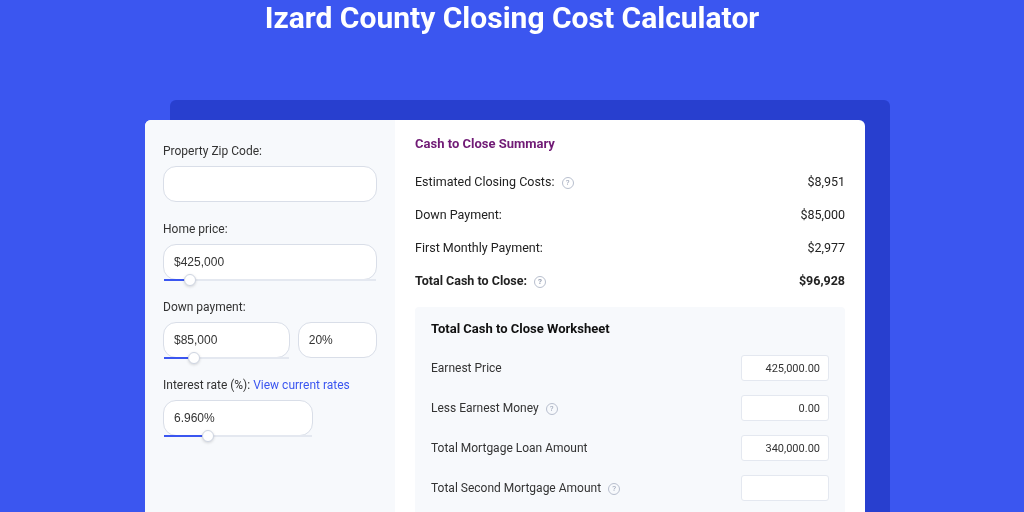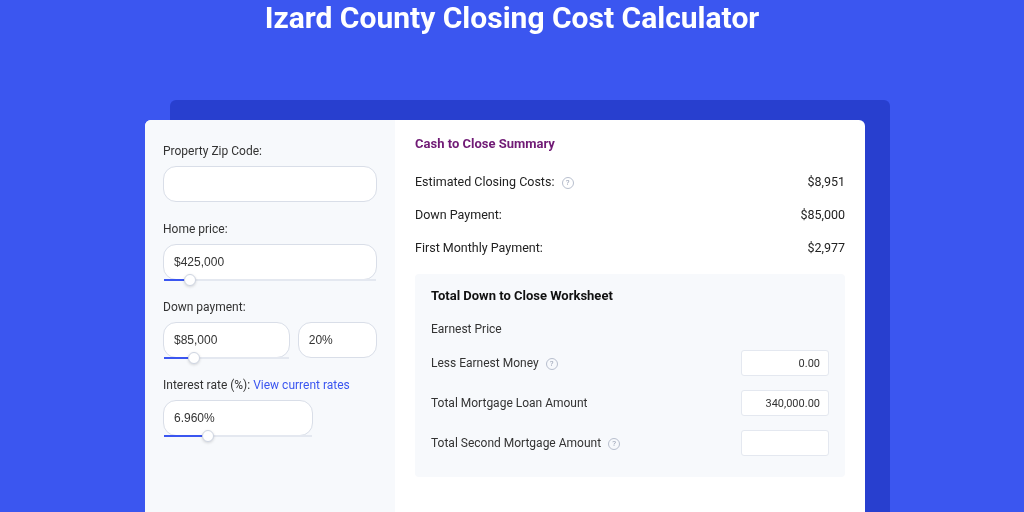--- a/index.html
+++ b/index.html
@@ -91,26 +91,34 @@
       <span>$8,951</span>
     </div>
     <div class="summary-row">
       <span>Down Payment:</span>
       <span>$85,000</span>
     </div>
     <div class="summary-row">
       <span>First Monthly Payment:</span>
       <span>$2,977</span>
     </div>
+    <div class="summary-row bold">
+      <span>
+        <span>Total Cash to Close:</span>
+        <span class="help-icon">?</span>
+      </span>
+      <span>$96,928</span>
+    </div>
 
     <div class="worksheet">
-      <div class="worksheet-title">Total Down to Close Worksheet</div>
+      <div class="worksheet-title">Total Cash to Close Worksheet</div>
 
       <div class="ws-row">
         <span class="ws-label">Earnest Price</span>
+        <span class="ws-value-box">425,000.00</span>
       </div>
       <div class="ws-row">
         <span class="ws-label">
           <span>Less Earnest Money</span>
           <span class="help-icon">?</span>
         </span>
         <span class="ws-value-box">0.00</span>
       </div>
       <div class="ws-row">
         <span class="ws-label">Total Mortgage Loan Amount</span>

